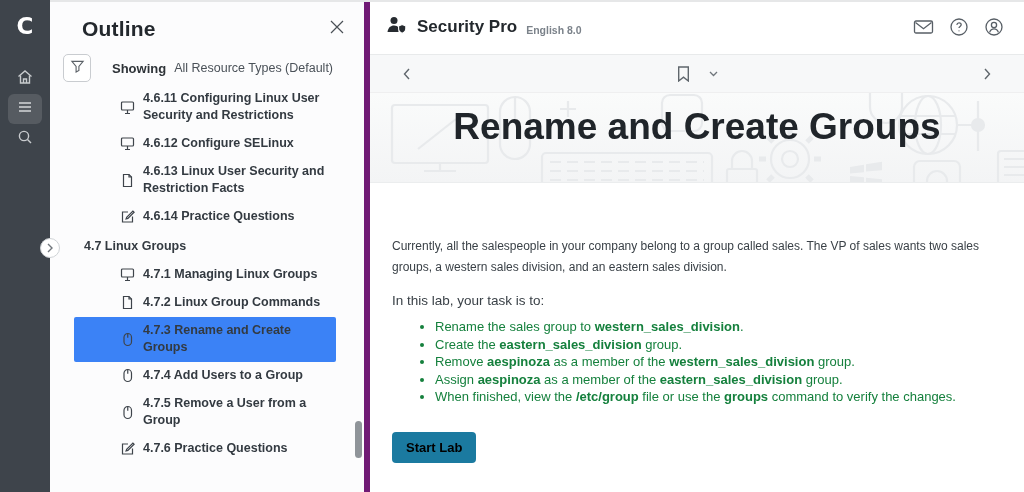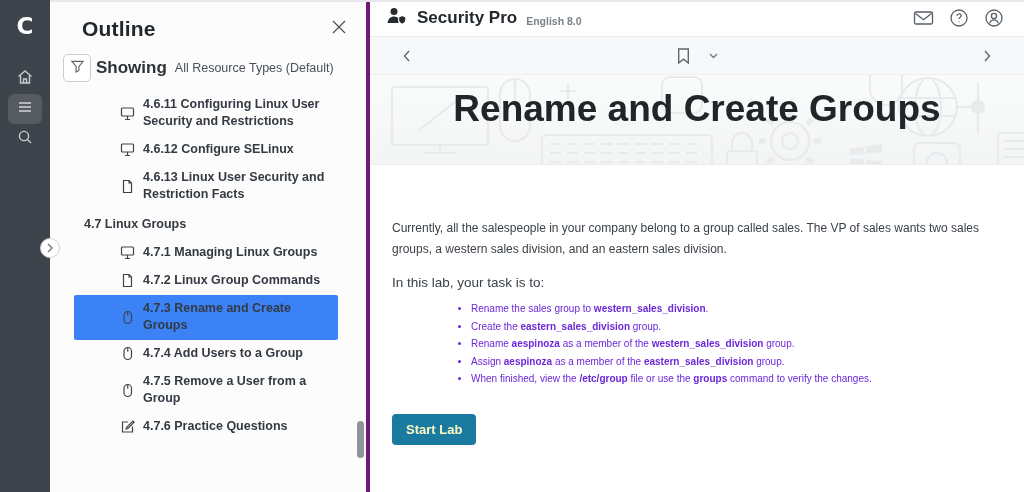--- a/index.html
+++ b/index.html
@@ -15,63 +15,63 @@
   .rail-logo { display:flex; justify-content:center; align-items:center; height:44px; margin-top:4px;
     color:#fff; font-size:23px; font-weight:700; font-family:"DejaVu Sans", sans-serif; cursor:pointer; }
   .rail-nav { margin-top:16px; display:flex; flex-direction:column; align-items:center; }
   .rail-btn { width:34px; height:30px; display:flex; align-items:center; justify-content:center; cursor:pointer; border-radius:6px; }
   .rail-btn.active { background:#565b61; }
   .panel-toggle { position:absolute; left:40px; top:238px; width:20px; height:20px; border-radius:50%;
     background:#fff; border:1px solid #cfd3d6; z-index:30; display:flex; align-items:center; justify-content:center; cursor:pointer; }
 
   
   .outline { position:absolute; left:50px; top:0; width:320px; height:492px; background:#fcfcfd;
-    border-right:4px solid #701a75; z-index:4; }
+    border-right:6px solid #701a75; z-index:4; }
   .outline-header { display:flex; justify-content:space-between; align-items:center; padding:17px 18px 0 32px; }
   .outline-title { font-size:21px; font-weight:700; color:#23282d; letter-spacing:.2px; }
   .close-btn { cursor:pointer; display:flex; padding:2px; }
   .filter-row { display:flex; align-items:center; margin:13px 16px 0 13px; }
   .filter-btn { width:28px; height:28px; border:1px solid #c9ccd0; border-radius:5px; background:#fff;
     display:flex; align-items:center; justify-content:center; cursor:pointer; flex:none; }
-  .filter-label { font-weight:700; font-size:17px; color:#2e3338; margin-left:5px; }
+  .filter-label { font-weight:700; font-size:13px; color:#2e3338; margin-left:21px; }
   .filter-value { font-size:12.5px; color:#4a5158; margin-left:8px; }
-  .o-list { margin-top:9px; height:376px; overflow:hidden; }
+  .o-list { margin-top:3px; height:376px; overflow:hidden; }
   .o-item { display:flex; align-items:center; margin:0 28px 0 24px; padding:5px 4px 6px 46px; cursor:pointer; border-radius:2px; }
   .o-item .o-icon { width:15px; height:15px; margin-right:8px; flex:none; display:flex; }
   .o-label { font-size:12.5px; font-weight:700; color:#333a41; line-height:17px; }
   .o-section { padding-left:10px; margin-top:2px; }
   .o-selected { background:#3b82f6; }
   .o-scrollbar { position:absolute; right:2px; top:421px; width:7px; height:37px; background:#8f9499; border-radius:4px; cursor:pointer; }
 
   
   .main { position:absolute; left:370px; top:0; width:654px; height:492px; background:#fff; }
-  .app-header { height:37px; background:#fff; border-bottom:1px solid #e8eaeb; display:flex; align-items:center; padding:0 20px 0 16px; }
+  .app-header { height:55px; background:#fff; border-bottom:1px solid #e8eaeb; display:flex; align-items:center; padding:0 20px 0 16px; }
   .brand { display:flex; align-items:center; cursor:default; }
   .brand-title { font-size:17px; font-weight:700; color:#23282d; margin-left:9px; }
   .brand-version { font-size:10.5px; font-weight:700; color:#7b828a; margin-left:9px; margin-top:5px; }
   .header-actions { margin-left:auto; display:flex; gap:15px; align-items:center; }
   .h-icon { display:flex; cursor:pointer; }
 
   .toolbar { height:38px; background:#f7f8f9; border-bottom:1px solid #efeff0; display:flex; align-items:center;
     justify-content:space-between; padding:0 28px; }
   .tb-center { display:flex; align-items:center; gap:13px; }
   .tb-btn { display:flex; align-items:center; cursor:pointer; padding:3px; }
 
   .banner { height:90px; position:relative; background:linear-gradient(180deg,#fafbfb,#f3f4f5);
     border-bottom:1px solid #ebedee; overflow:hidden; }
   .banner-pattern { position:absolute; left:0; top:0; }
   .banner h1 { position:relative; text-align:center; margin-top:13px; font-size:37px; font-weight:700; color:#20252a; z-index:1; }
 
   .content { padding:53px 26px 0 22px; }
   .intro { font-size:12px; line-height:21px; color:#3a4147; max-width:602px; }
   .task-intro { margin-top:12px; font-size:13.5px; line-height:21px; color:#3a4147; }
   ul.tasks { margin-top:7px; padding-left:43px; list-style:disc; }
-  ul.tasks li { font-size:10px; line-height:17.5px; color:#6d28d9;margin-left:36px; }
+  ul.tasks li { font-size:13px; line-height:17.5px; color:#15803d; }
   .b { font-weight:700; }
-  .start-btn { margin-top:26px; background:#1b7aa0; color:#fef9c3; font-weight:700; font-size:13px;
+  .start-btn { margin-top:26px; background:#1b7aa0; color:#000000; font-weight:700; font-size:13px;
     border:none; border-radius:4px; padding:8px 14px; cursor:pointer; font-family:inherit; }
 </style>
 </head>
 <body>
 
 <div class="top-strip"></div>
 
 <nav class="rail">
   <div class="rail-logo">C</div>
   <div class="rail-nav">
@@ -152,20 +152,29 @@
         <span class="o-label">4.6.12 Configure SELinux</span>
       </div>
       <div class="o-item">
         <span class="o-icon">
           <svg width="15" height="15" viewBox="0 0 15 15" fill="none" stroke="#3e444b" stroke-width="1.2">
             <path d="M3.5 1.5h5.5l2.5 2.5v9.5h-8z"></path>
             <path d="M9 1.5V4h2.5"></path>
           </svg>
         </span>
         <span class="o-label">4.6.13 Linux User Security and Restriction Facts</span>
+      </div>
+      <div class="o-item">
+        <span class="o-icon">
+          <svg width="15" height="15" viewBox="0 0 15 15" fill="none" stroke="#3e444b" stroke-width="1.2">
+            <path d="M12.5 7.5V13h-10V3H8"></path>
+            <path d="M6.8 8.2 12.9 2l1.2 1.2-6.2 6.2-1.8.5z"></path>
+          </svg>
+        </span>
+        <span class="o-label">4.6.14 Practice Questions</span>
       </div>
       <div class="o-item o-section">
         <span class="o-label">4.7 Linux Groups</span>
       </div>
       <div class="o-item">
         <span class="o-icon">
           <svg width="15" height="15" viewBox="0 0 15 15" fill="none" stroke="#3e444b" stroke-width="1.2">
             <rect x="1.5" y="2" width="12" height="8" rx="1"></rect>
             <path d="M5 13.5h5M7.5 10v3.5"></path>
           </svg>
@@ -315,19 +324,19 @@
     </svg>
     <h1>Rename and Create Groups</h1>
   </div>
 
   <div class="content">
     <p class="intro">Currently, all the salespeople in your company belong to a group called sales. The VP of sales wants two sales groups, a western sales division, and an eastern sales division.</p>
     <p class="task-intro">In this lab, your task is to:</p>
     <ul class="tasks">
         <li><span>Rename the sales group to </span><span class="b">western_sales_division</span><span>.</span></li>
         <li><span>Create the </span><span class="b">eastern_sales_division</span><span> group.</span></li>
-        <li><span>Rename </span><span class="b">aespinoza</span><span> as a member of the </span><span class="b">western_sales_division</span><span> group.</span></li>
+        <li><span>Remove </span><span class="b">aespinoza</span><span> as a member of the </span><span class="b">western_sales_division</span><span> group.</span></li>
         <li><span>Assign </span><span class="b">aespinoza</span><span> as a member of the </span><span class="b">eastern_sales_division</span><span> group.</span></li>
         <li><span>When finished, view the </span><span class="b">/etc/group</span><span> file or use the </span><span class="b">groups</span><span> command to verify the changes.</span></li>
       </ul>
     <button class="start-btn">Start Lab</button>
   </div>
 </main>
 
 </body></html>

